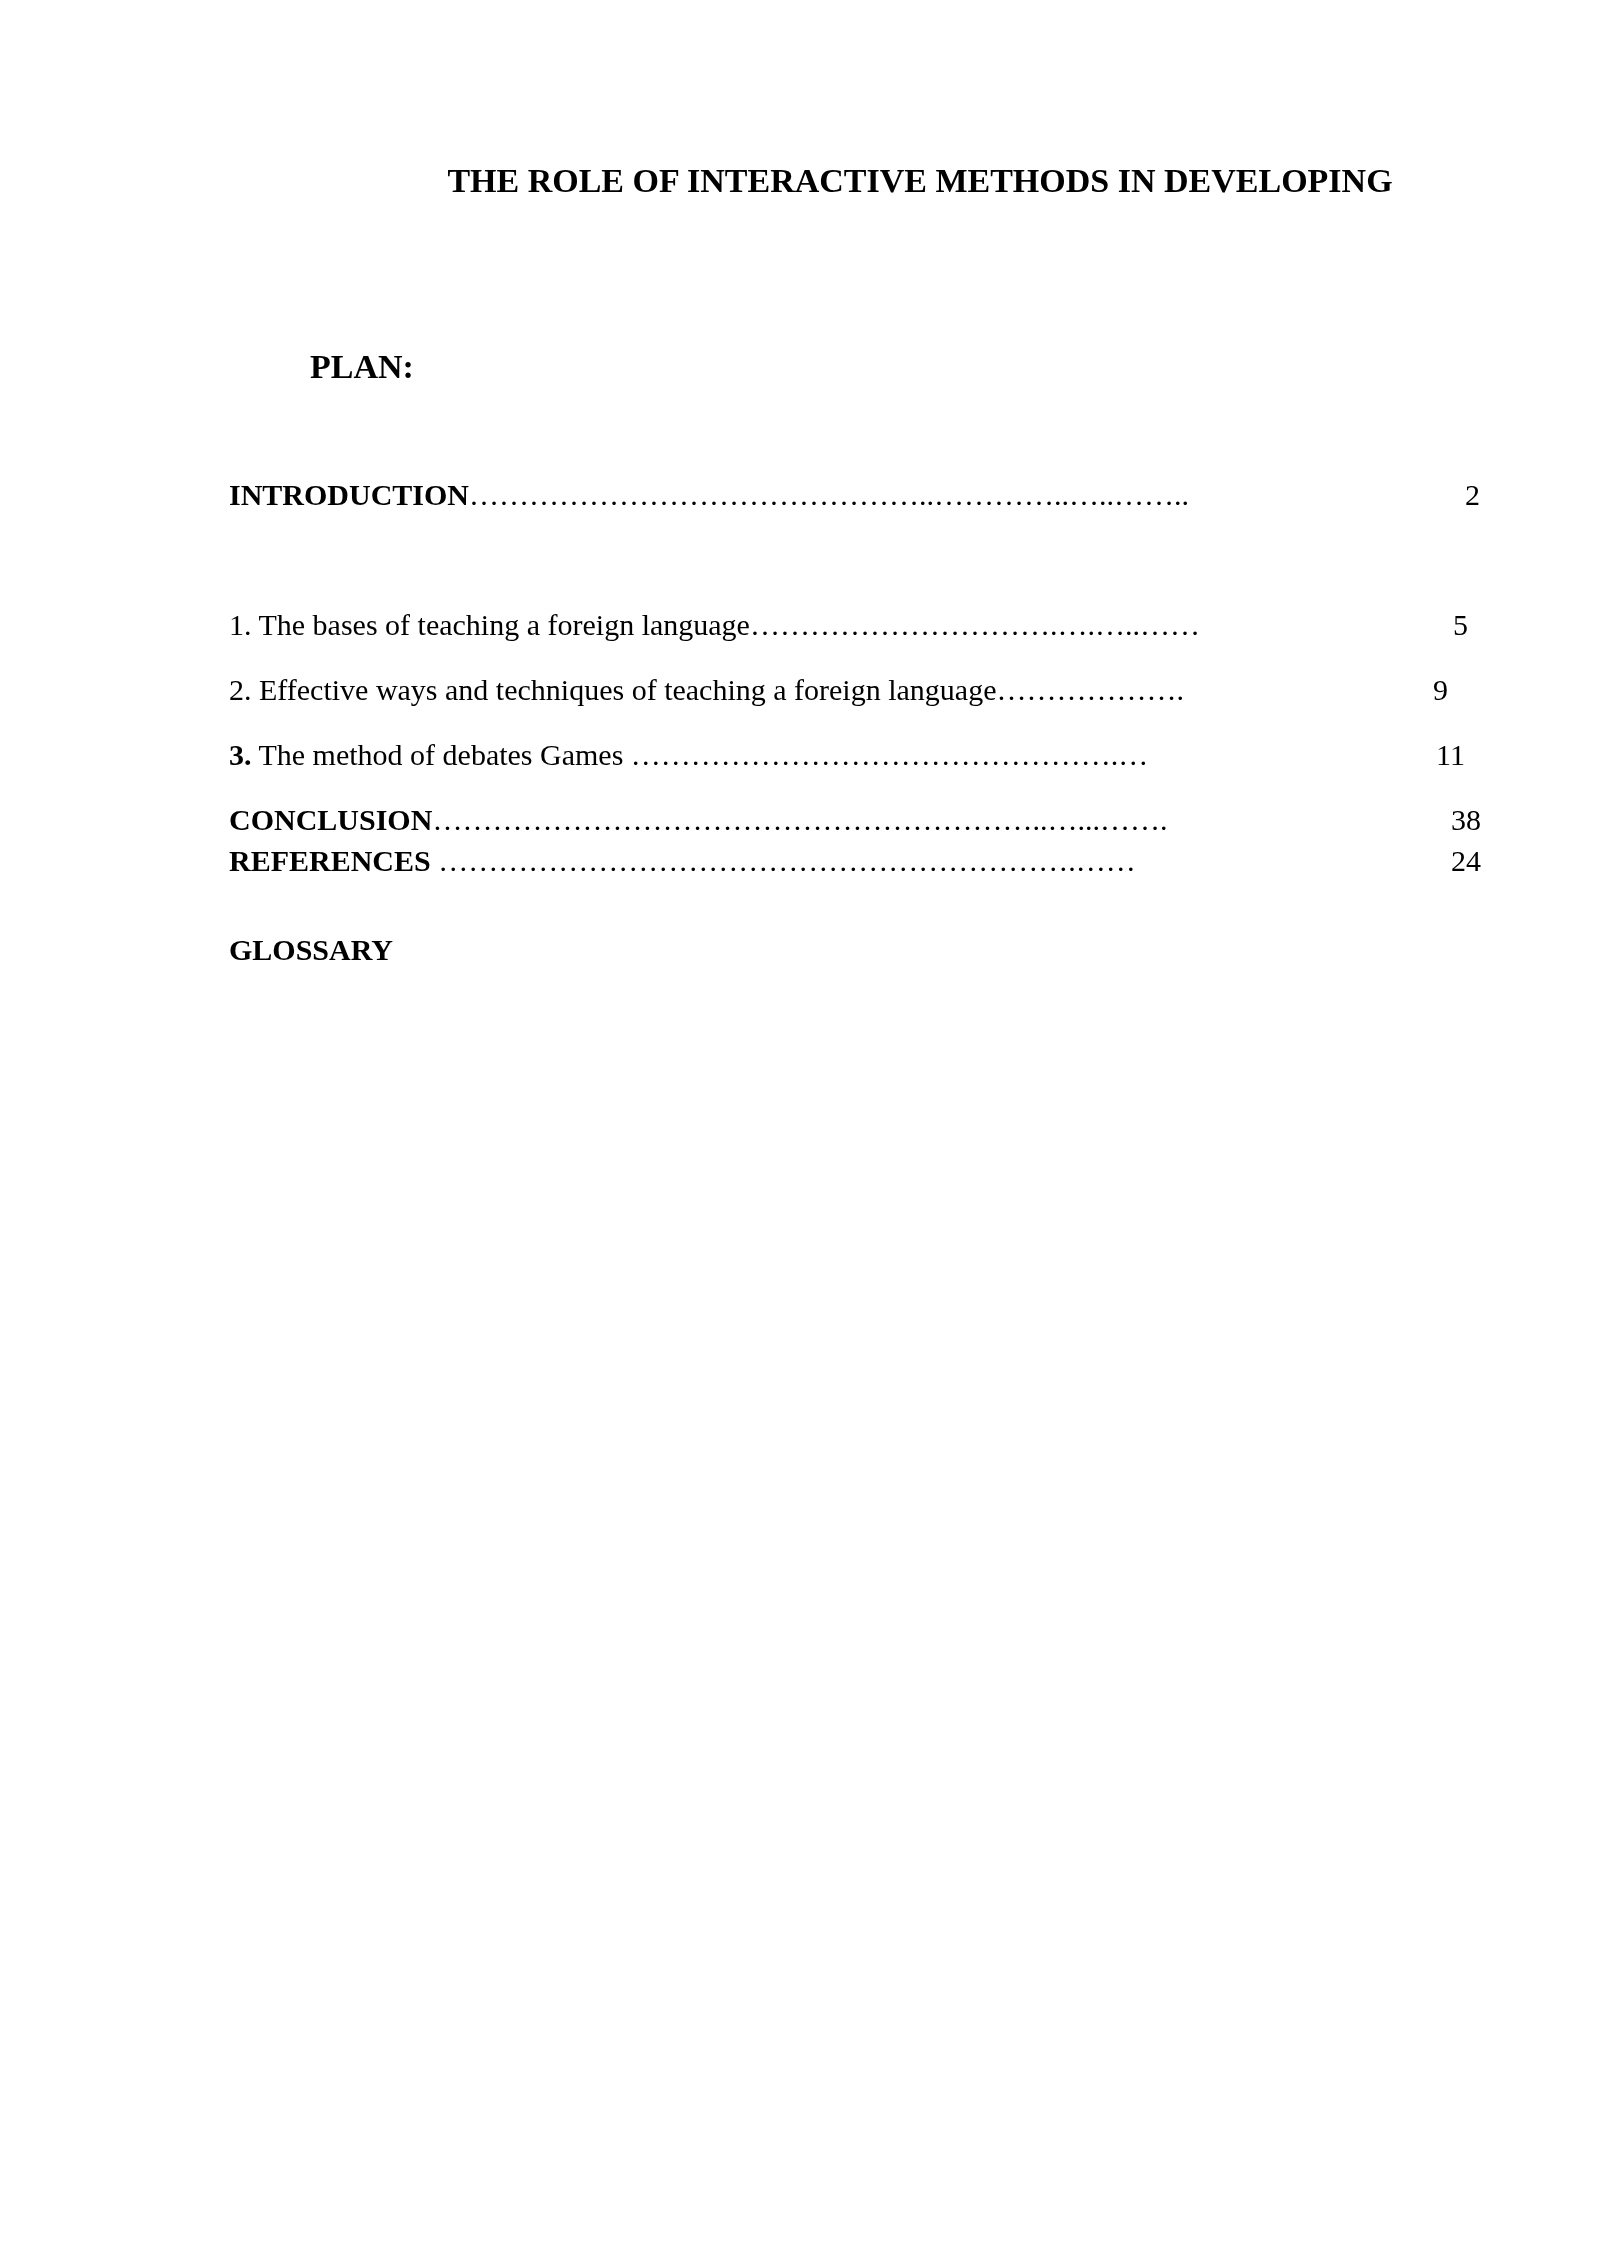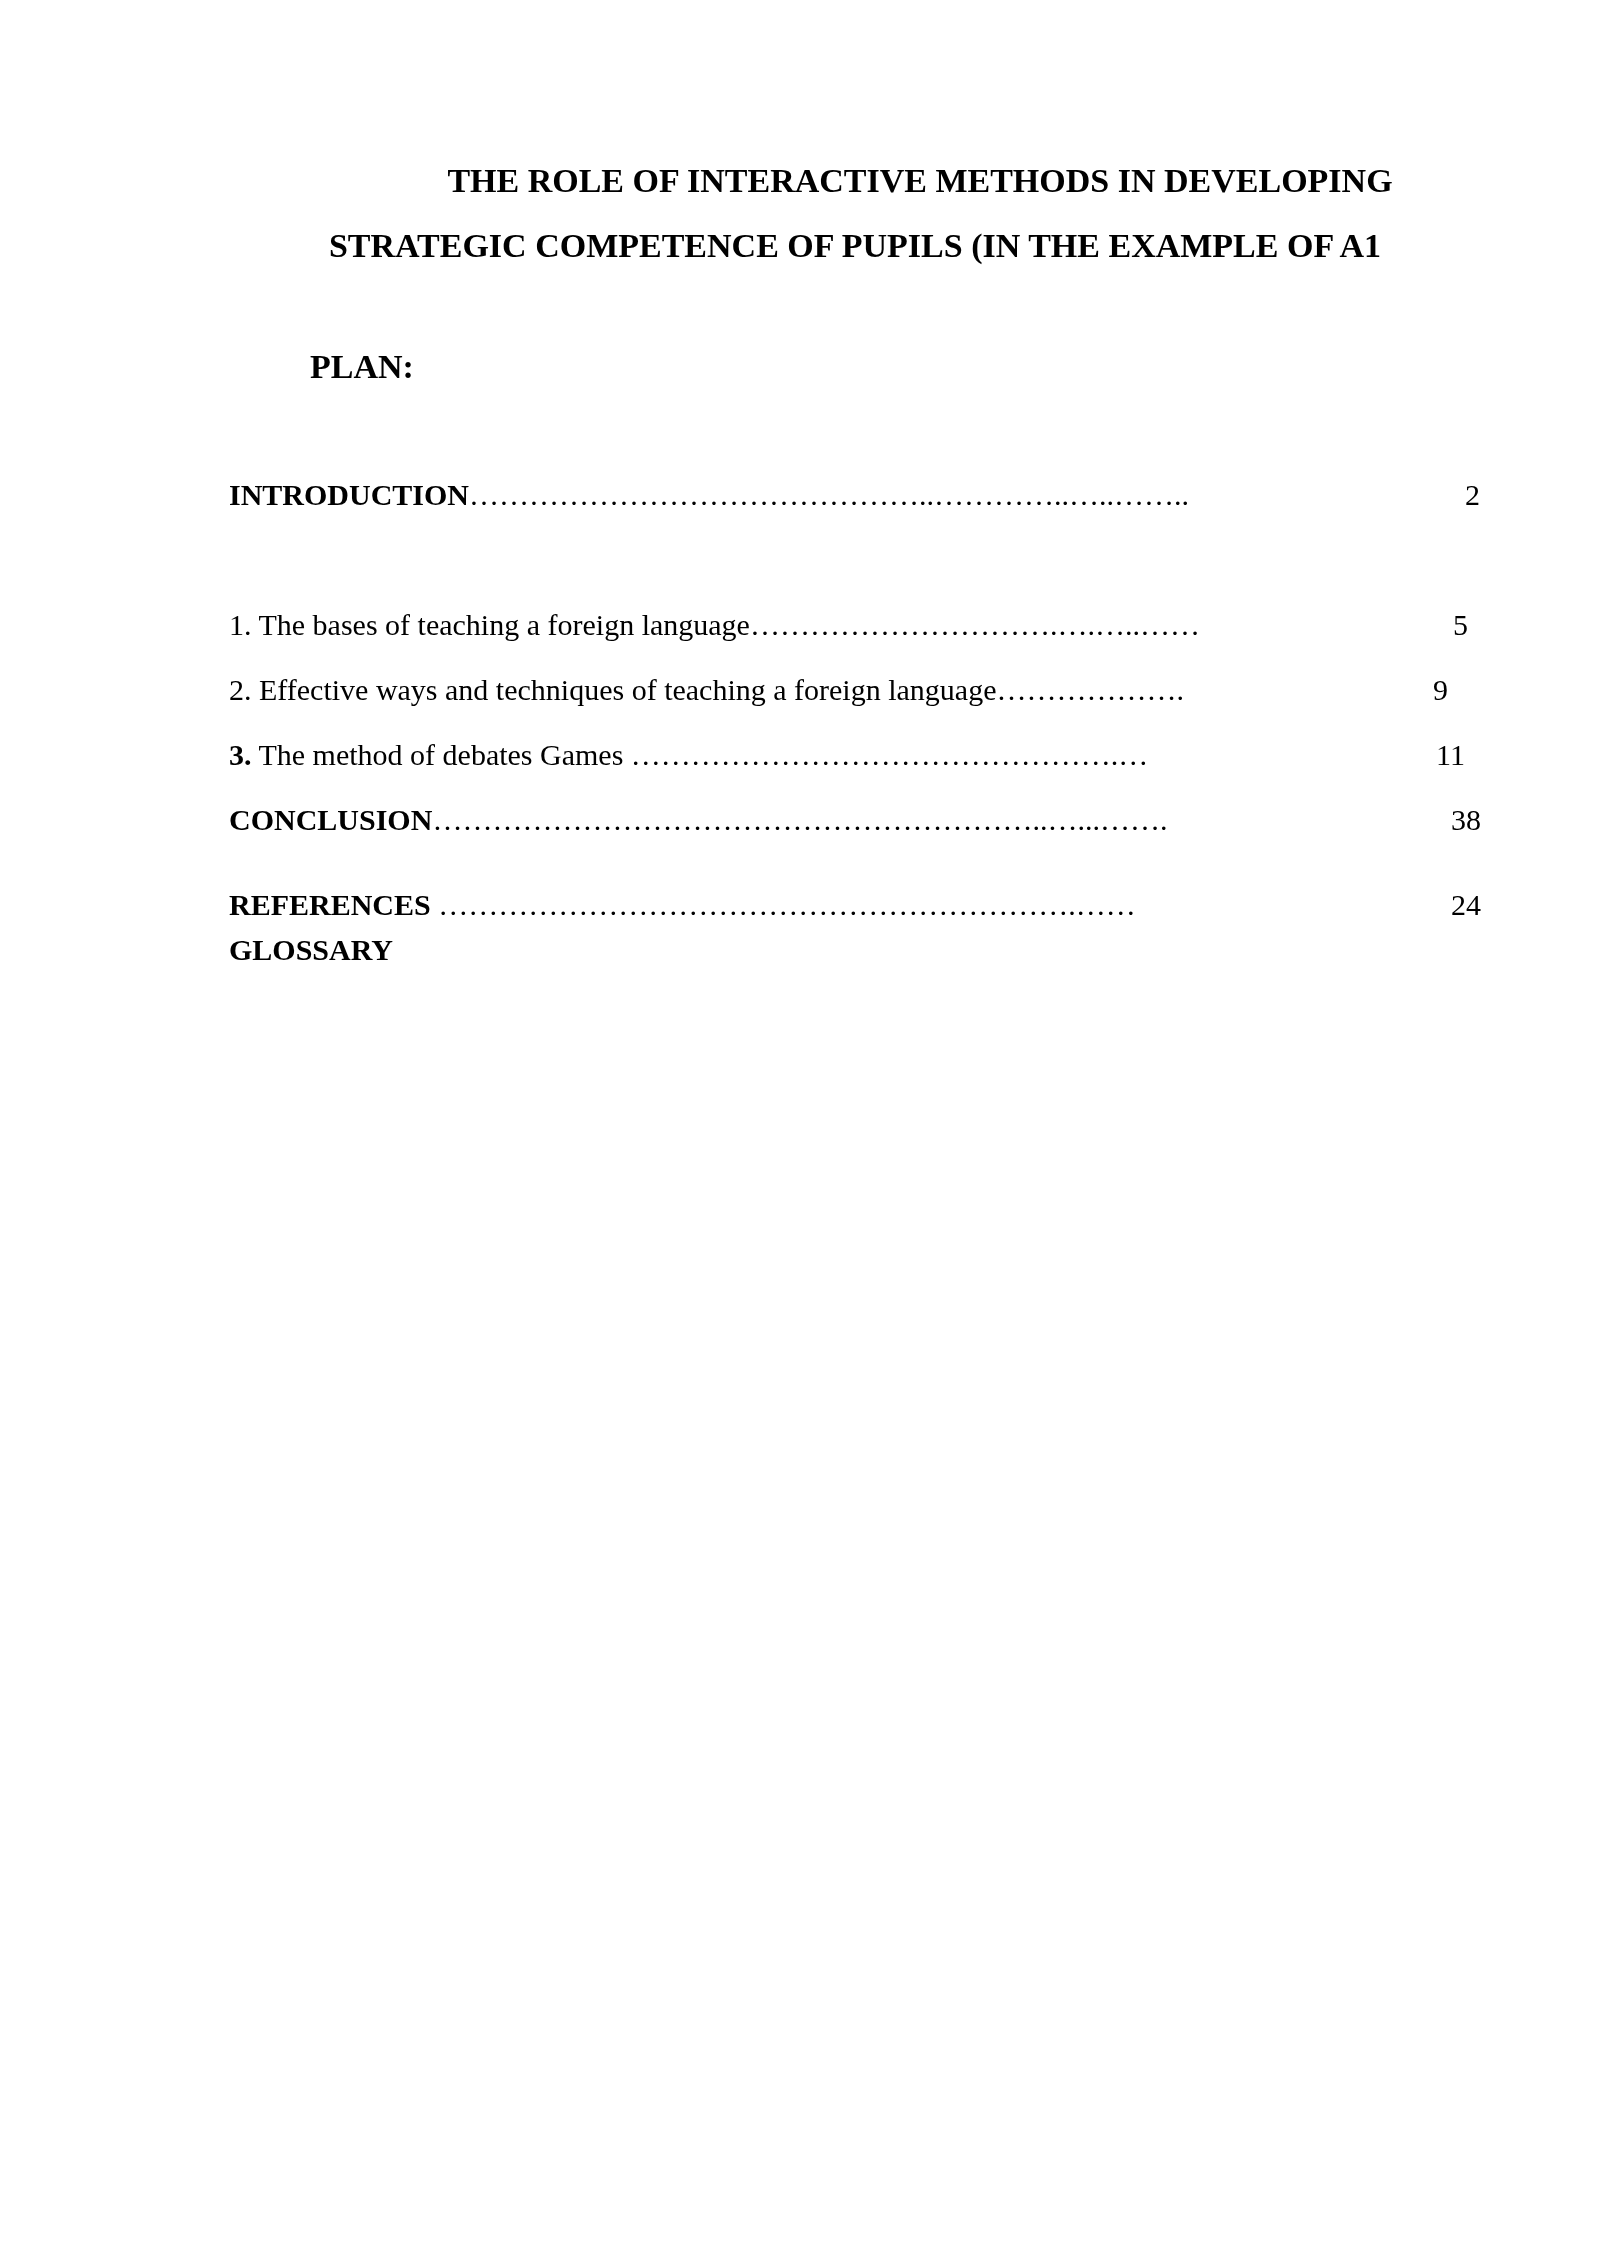--- a/index.html
+++ b/index.html
@@ -18,21 +18,20 @@
     .toc-dots { flex: 1 1 auto; overflow: hidden; white-space: nowrap; letter-spacing: 0; }
     .toc-page { flex: none; }
   </style>
 </head>
 <body>
 
 <div class="page">
 
   <div class="title-block">
     <div class="title-line1">THE ROLE OF INTERACTIVE METHODS IN DEVELOPING</div>
-    <div>STRATEGIC COMPETENCE OF PUPILS (IN THE EXAMPLE OF A1</div>
   </div>
 
   <div class="plan">PLAN:</div>
 
   <div class="toc-row" style="top:470px; width:1251px;">
     <span class="toc-label bold">INTRODUCTION</span>
     <span class="toc-dots">………………………………………..…………..…..……..</span>
     <span class="toc-page">2</span>
   </div>
 
@@ -56,21 +55,21 @@
     <span class="toc-dots">………………………………………….…</span>
     <span class="toc-page">11</span>
   </div>
 
   <div class="toc-row" style="top:795px; width:1252px;">
     <span class="toc-label bold">CONCLUSION</span>
     <span class="toc-dots">……………………………………………………..…...…….</span>
     <span class="toc-page">38</span>
   </div>
 
-  <div class="toc-row" style="top:880px; width:1252px;">
+  <div class="toc-row" style="top:836px; width:1252px;">
     <span class="toc-label bold" style="white-space:pre;">REFERENCES </span>
     <span class="toc-dots">……………………………………………………….……</span>
     <span class="toc-page">24</span>
   </div>
 
   <div class="toc-row" style="top:925px; width:1252px;">
     <span class="toc-label bold">GLOSSARY</span>
   </div>
 
 </div>

